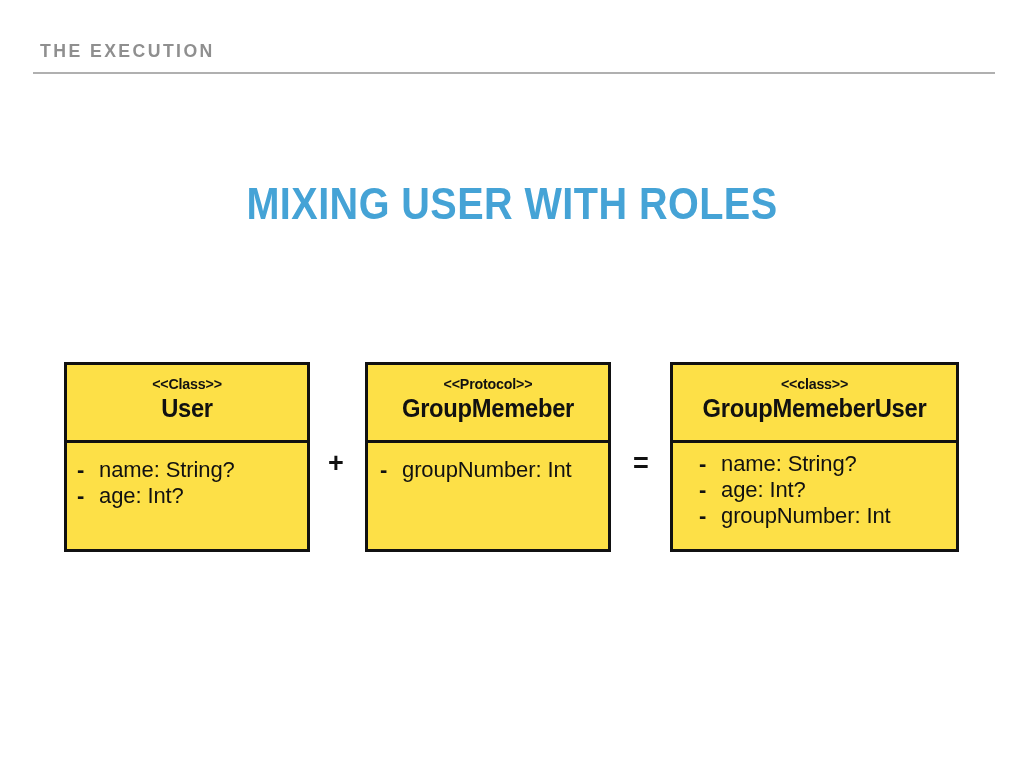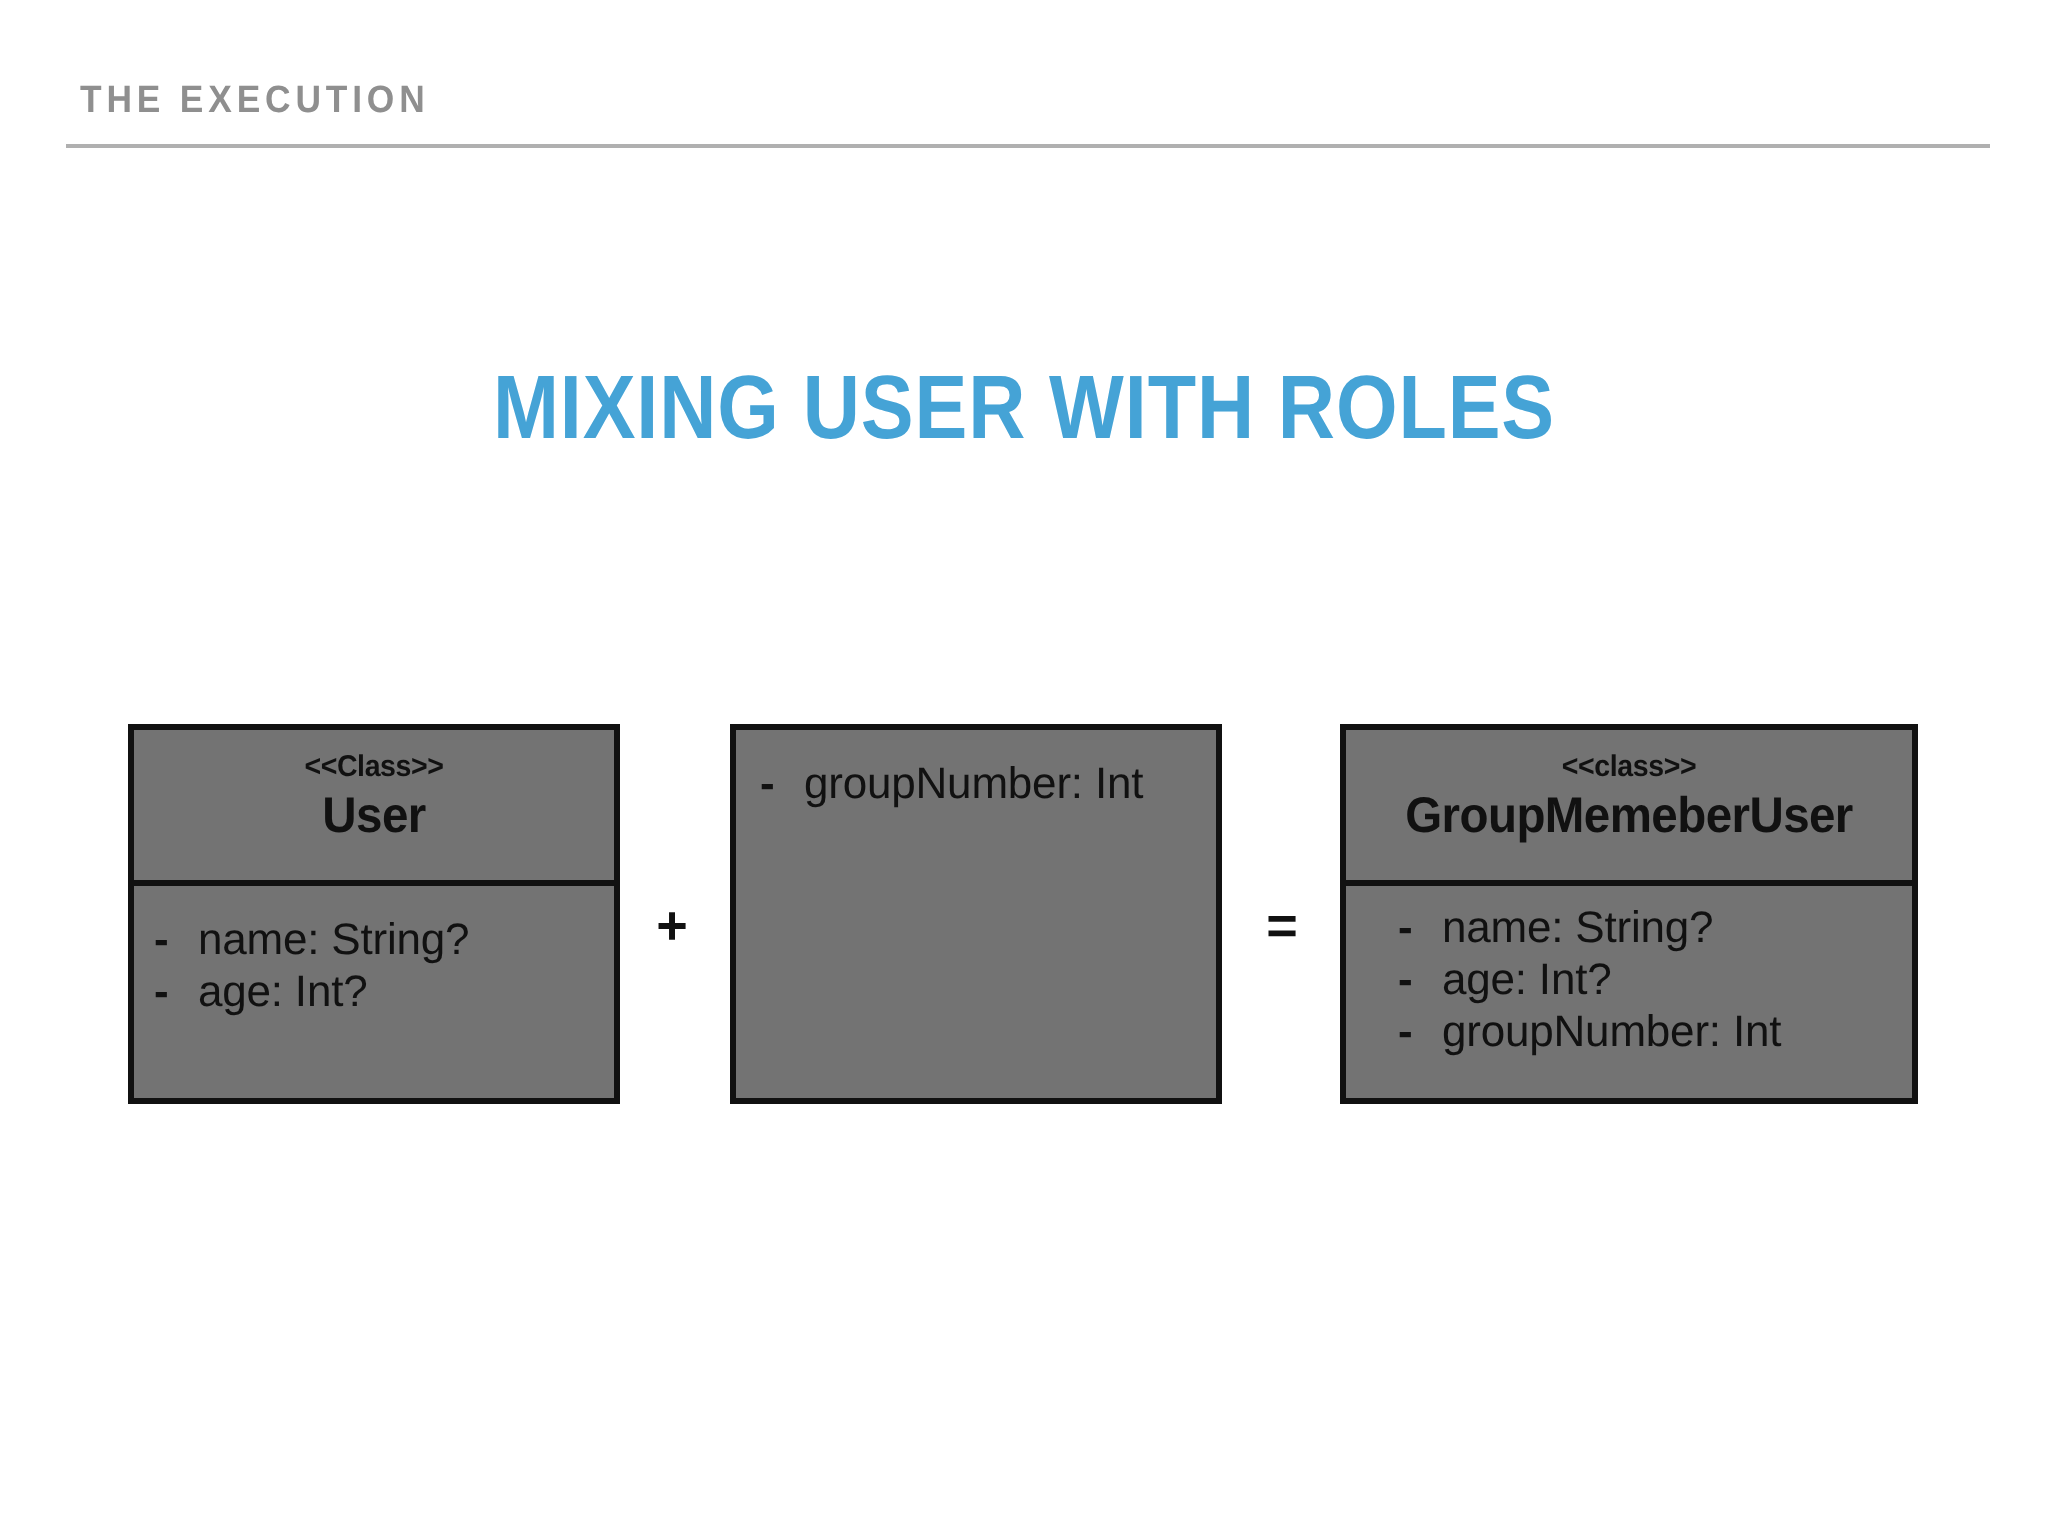--- a/index.html
+++ b/index.html
@@ -70,21 +70,21 @@
     left: 0;
     top: 362px;
     width: 1024px;
     height: 200px;
   }
 
   .uml-box {
     position: absolute;
     top: 0;
     border: 3px solid #111111;
-    background: #737373;
+    background: #fde047;
     box-sizing: border-box;
     height: 190px;
   }
   .uml-head {
     box-sizing: border-box;
     height: 78px;
     border-bottom: 3px solid #111111;
     text-align: center;
     padding-top: 9px;
   }
@@ -172,20 +172,24 @@
       </div>
       <div class="uml-member">
         <span class="dash">-</span><span>age: Int?</span>
       </div>
     </div>
   </div>
 
   <div class="operator" id="operator-plus">+</div>
 
   <div class="uml-box" id="box-groupmember">
+    <div class="uml-head">
+      <div class="uml-stereotype">&lt;&lt;Protocol&gt;&gt;</div>
+      <div class="uml-name">GroupMemeber</div>
+    </div>
     <div class="uml-body">
       <div class="uml-member">
         <span class="dash">-</span><span>groupNumber: Int</span>
       </div>
     </div>
   </div>
 
   <div class="operator" id="operator-equal">=</div>
 
   <div class="uml-box" id="box-combined">

